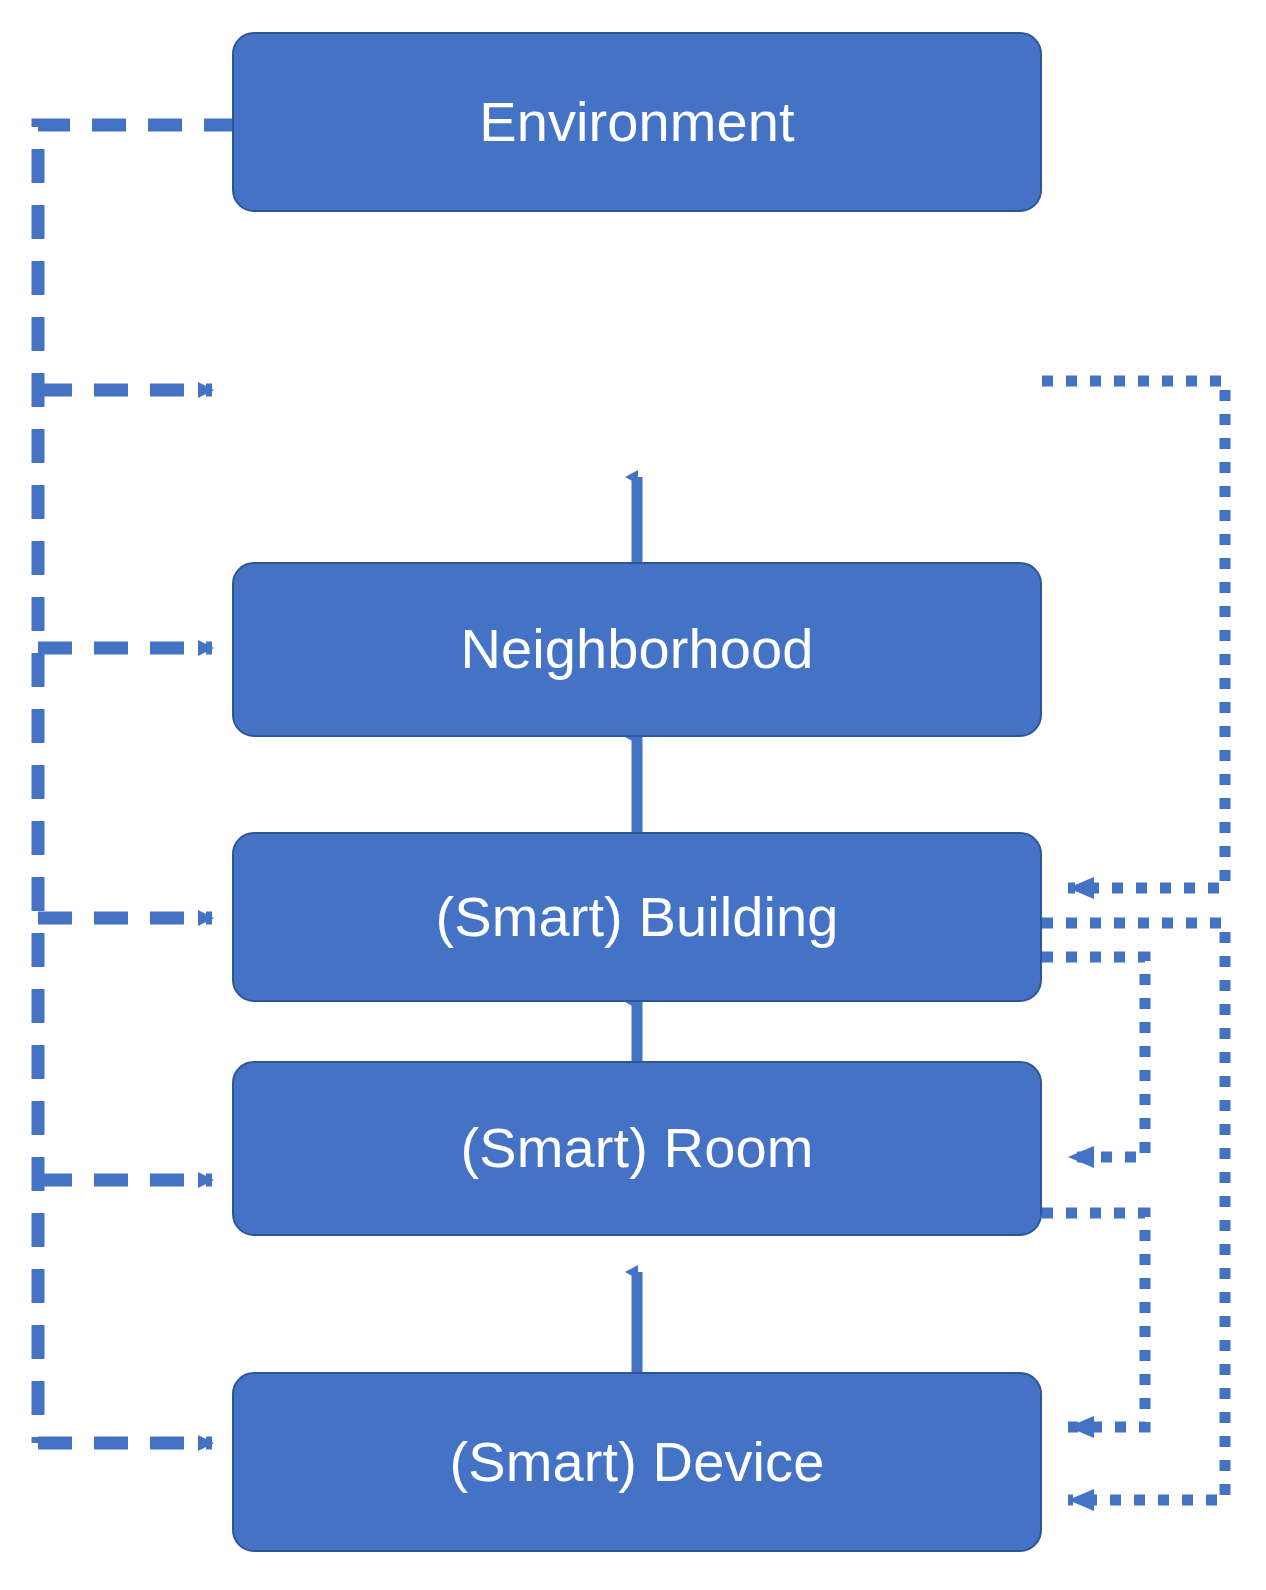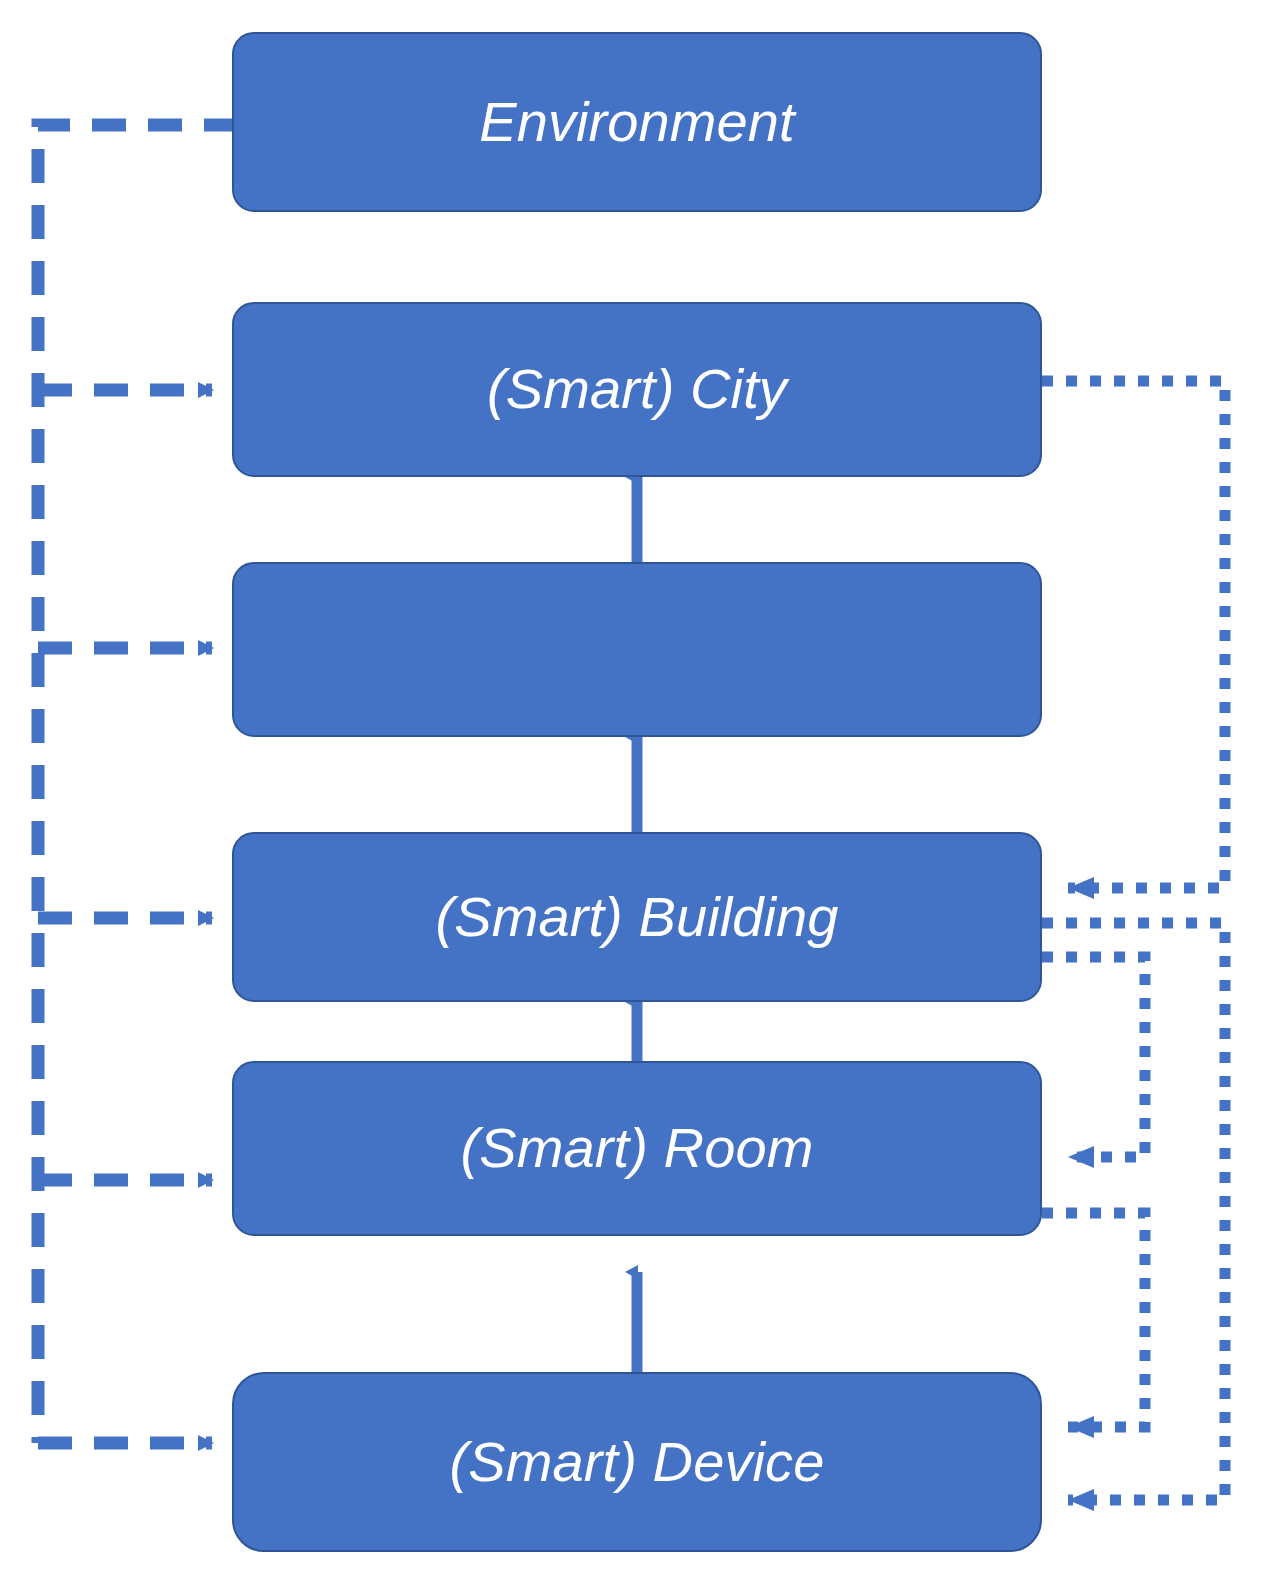--- a/index.html
+++ b/index.html
@@ -14,21 +14,21 @@
     box-sizing:border-box;
     display:flex;
     align-items:center;
     justify-content:center;
     color:#ffffff;
     text-align:center;
     line-height:1.12;
     letter-spacing:0.1px;
     font-weight:400;
   }
-  .node .lbl{display:block;width:100%;padding:0 12px;font-style:italic;}
+  .node .lbl{display:block;width:100%;padding:0 12px;}
   .node .lbl span{display:block;}
 </style>
 </head>
 <body>
 
 <div id="stage">
 
   <svg id="edges" viewBox="0 0 1266 1590" width="1266" height="1590" xmlns="http://www.w3.org/2000/svg">
     <defs>
       <marker id="arrUp" markerWidth="14" markerHeight="14" refX="7" refY="12" orient="auto-start-reverse" markerUnits="userSpaceOnUse">
@@ -77,42 +77,38 @@
       <path d="M 1042 1213 L 1145 1213 L 1145 1427 L 1068 1427" marker-end="url(#arrL)"></path>
     </g>
   </svg>
 
   <div class="node" style="left:232px;top:32px;width:810px;height:180px;font-size:56px;">
     <span class="lbl">
       <span>Environment</span>
     </span>
   </div>
 
-  <div class="node" style="left:232px;top:302px;width:810px;height:175px;font-size:56px;">
-    <span class="lbl">
-      <span>(Smart) City</span>
-    </span>
-  </div>
 
   <div class="node" style="left:232px;top:562px;width:810px;height:175px;font-size:56px;">
     <span class="lbl">
+      <span>Neighborhood</span>
     </span>
   </div>
 
   <div class="node" style="left:232px;top:832px;width:810px;height:170px;font-size:56px;">
     <span class="lbl">
       <span>(Smart) Building</span>
     </span>
   </div>
 
   <div class="node" style="left:232px;top:1061px;width:810px;height:175px;font-size:56px;">
     <span class="lbl">
       <span>(Smart) Room</span>
     </span>
   </div>
 
-  <div class="node" style="left:232px;top:1372px;width:810px;height:180px;font-size:56px;border-radius:32px;">
+  <div class="node" style="left:232px;top:1372px;width:810px;height:180px;font-size:56px;">
     <span class="lbl">
       <span>(Smart) Device</span>
     </span>
   </div>
 
 </div>
 
 </body></html>

